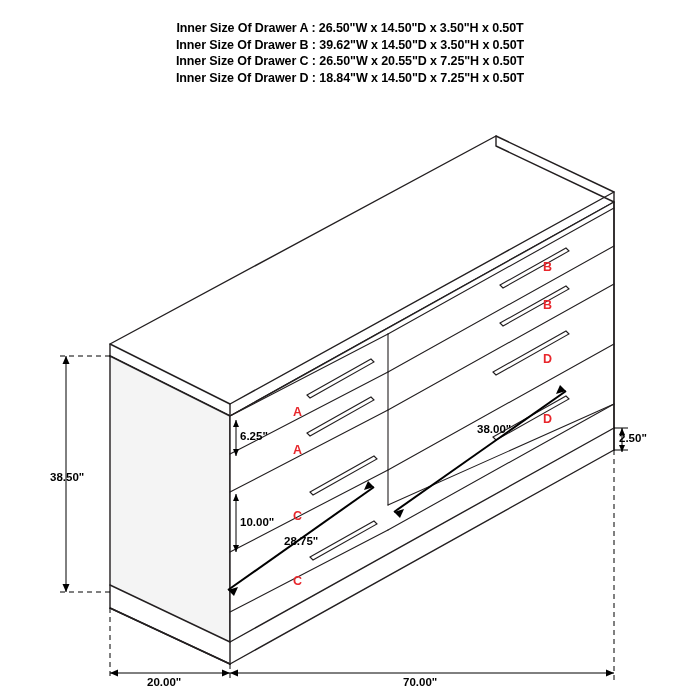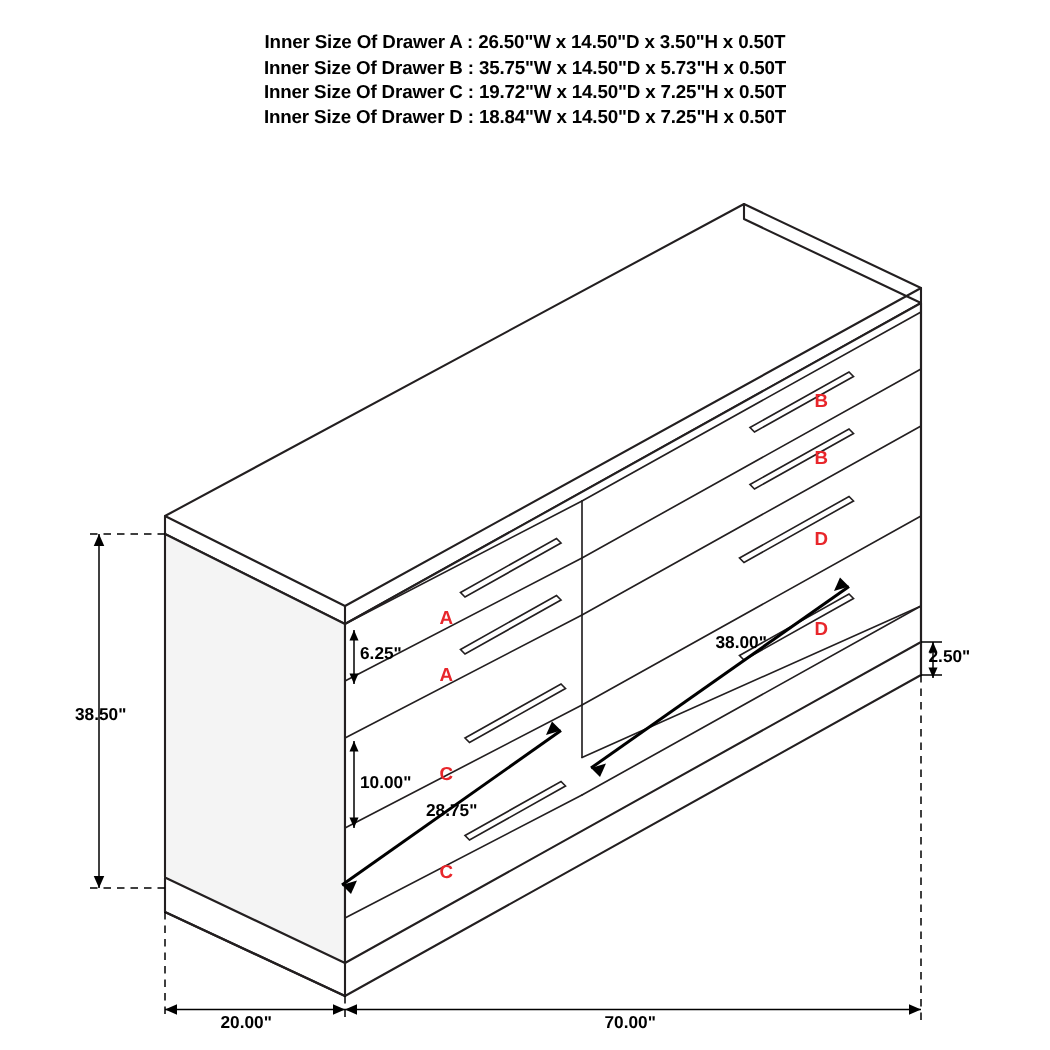--- a/index.html
+++ b/index.html
@@ -57,22 +57,22 @@
     white-space: nowrap;
   }
 </style>
 </head>
 <body>
 
 <div id="stage">
 
   <div class="spec-block">
     <div class="spec-line">Inner Size Of Drawer A : 26.50"W x 14.50"D x 3.50"H x 0.50T</div>
-    <div class="spec-line">Inner Size Of Drawer B : 35.75"W x 14.50"D x 5.73"H x 0.50T</div>
-    <div class="spec-line">Inner Size Of Drawer C : 19.72"W x 14.50"D x 7.25"H x 0.50T</div>
+    <div class="spec-line">Inner Size Of Drawer B : 39.62"W x 14.50"D x 3.50"H x 0.50T</div>
+    <div class="spec-line">Inner Size Of Drawer C : 26.50"W x 20.55"D x 7.25"H x 0.50T</div>
     <div class="spec-line">Inner Size Of Drawer D : 18.84"W x 14.50"D x 7.25"H x 0.50T</div>
   </div>
 
   <svg class="figure" viewBox="0 0 700 700">
 
     <g fill="none" stroke="#231f20" stroke-width="1.4" stroke-linejoin="round" stroke-linecap="round">
 
       <polygon points="110,332 496,124 614,180 230,392" fill="#ffffff"></polygon>
 
       <polyline points="110,344 230,404 230,392" fill="none"></polyline>

